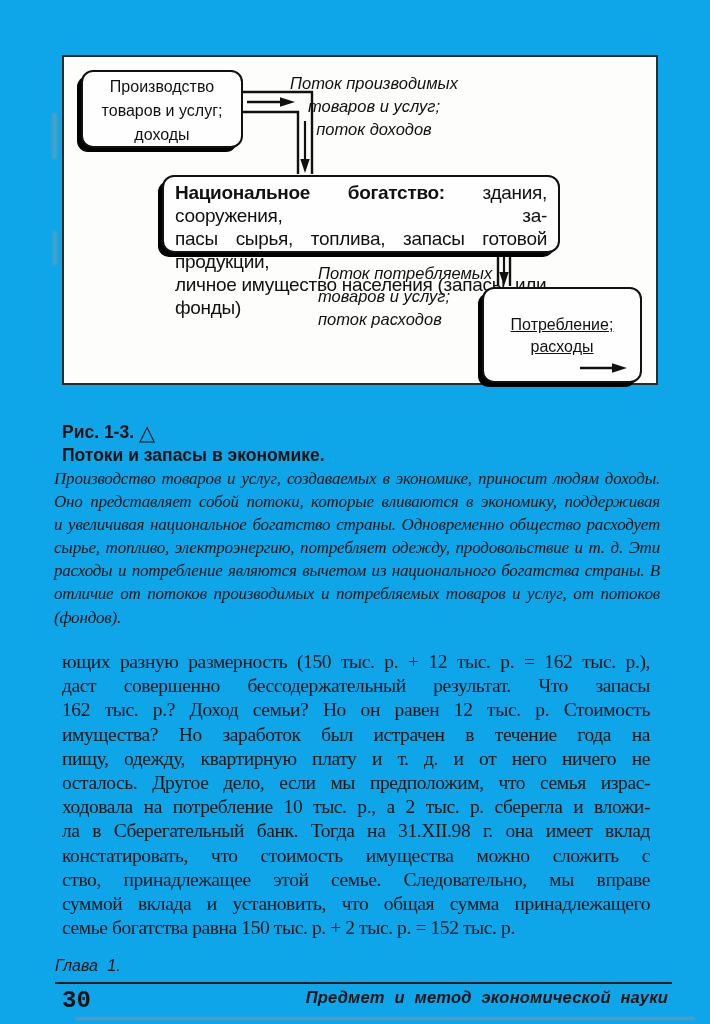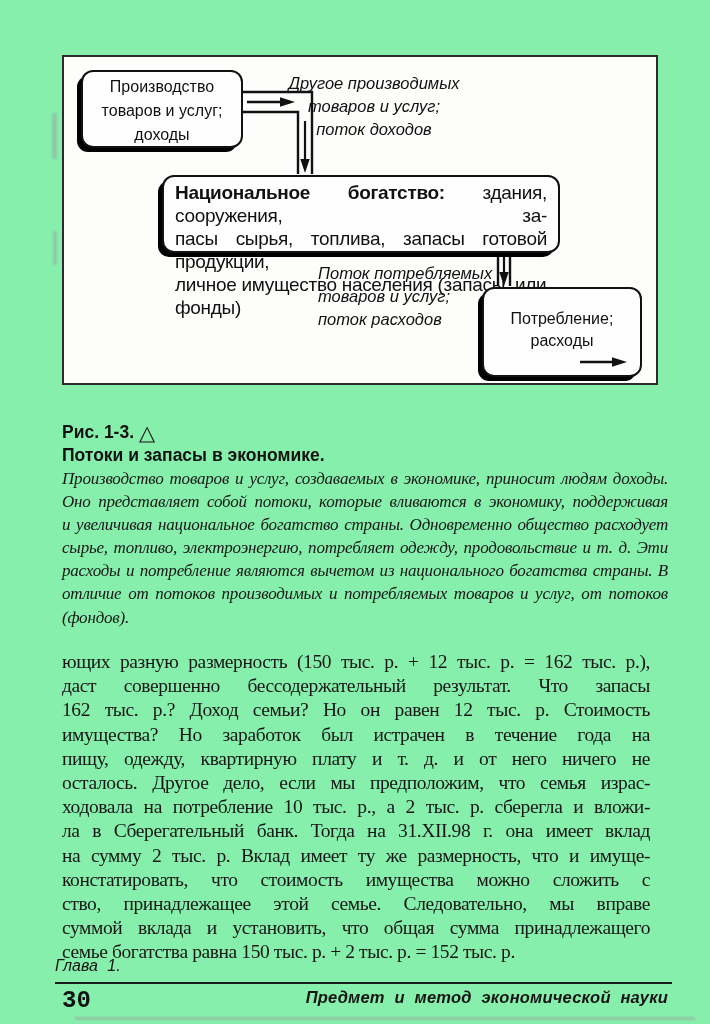--- a/index.html
+++ b/index.html
@@ -1,37 +1,37 @@
 <!DOCTYPE html>
 <html><head>
 <meta charset="utf-8">
 <style>
   html,body{margin:0;padding:0;}
   body{width:710px;height:1024px;background:#e9e9e7;font-family:"Liberation Serif",serif;}
-  .page{position:relative;width:710px;height:1024px;background:#86efac;overflow:hidden;color:#161616;}
+  .page{position:relative;width:710px;height:1024px;background:#0ea5e9;overflow:hidden;color:#161616;}
 
   
   .frame{position:absolute;left:62px;top:55px;width:592px;height:326px;border:2px solid #2b2b2b;background:#fdfdfb;}
   .flows{position:absolute;left:-2px;top:-2px;}
   .dbox{position:absolute;background:#fefefe;border:2px solid #111;border-radius:12px;
         box-shadow:-5px 5px 0 -1px #000;font-family:"Liberation Sans",sans-serif;color:#111;}
   .box1{left:17px;top:13px;width:158px;height:71px;text-align:center;font-size:16px;line-height:24px;padding-top:3px;}
   .box2{left:98px;top:118px;width:372px;height:66px;font-size:19px;line-height:23px;padding:4px 11px;letter-spacing:-0.3px;}
-  .box3{left:418px;top:230px;width:156px;height:67px;text-align:center;font-size:16px;line-height:22px;padding-top:19px;}
+  .box3{left:418px;top:230px;width:156px;height:67px;text-align:center;font-size:16px;line-height:22px;padding-top:25px;text-decoration:underline;}
   .dlabel{position:absolute;font-family:"Liberation Sans",sans-serif;font-style:italic;font-size:16.5px;line-height:23px;color:#111;}
   .label1{left:219px;top:15px;width:182px;text-align:center;}
   .label2{left:254px;top:205px;width:190px;text-align:left;}
   .jline{text-align:justify;text-align-last:justify;}
   .box3 .arr{position:absolute;right:12px;bottom:7px;}
 
   
   .cap1{position:absolute;left:62px;top:421px;font-family:"Liberation Sans",sans-serif;font-weight:bold;font-size:17.5px;color:#111;}
   .cap1 .tri{font-weight:normal;font-size:21px;vertical-align:-2px;padding-left:5px;}
   .cap2{position:absolute;left:62px;top:445px;font-family:Liberation Sans, sans-serif;font-weight:bold;font-size:17.5px;color:#111;}
-  .desc{position:absolute;left:62px;top:467px;width:606px;font-style:italic;font-size:17px;letter-spacing:-0.2px;}
+  .desc{position:absolute;left:54px;top:467px;width:606px;font-style:italic;font-size:17px;letter-spacing:-0.2px;}
   .dline{line-height:23.1px;white-space:nowrap;}
   .dline.jl{white-space:normal;text-align:justify;text-align-last:justify;}
 
   
   .bodytext{position:absolute;left:62px;top:650px;width:588px;font-size:19.5px;letter-spacing:-0.4px;}
   .bline{line-height:24.2px;}
   .bline.jl{text-align:justify;text-align-last:justify;}
 
   
   .chapter{position:absolute;left:55px;top:957px;width:613px;font-family:"Liberation Sans",sans-serif;
@@ -69,21 +69,21 @@
       <polygon points="442,231 437.3,217 446.7,217" fill="#111"></polygon>
     </svg>
 
     <div class="dbox box1">
       <div>Производство</div>
       <div>товаров и услуг;</div>
       <div>доходы</div>
     </div>
 
     <div class="dlabel label1">
-      <div>Другое производимых</div>
+      <div>Поток производимых</div>
       <div>товаров и услуг;</div>
       <div>поток доходов</div>
     </div>
 
     <div class="dbox box2">
       <div class="jline"><b>Национальное богатство:</b><span> здания, сооружения, за-</span></div>
       <div class="jline">пасы сырья, топлива, запасы готовой продукции,</div>
       <div>личное имущество населения (запасы, или фонды)</div>
     </div>
 
@@ -120,21 +120,20 @@
 
   <div class="bodytext">
     <div class="bline jl">ющих разную размерность (150 тыс. р. + 12 тыс. р. = 162 тыс. р.),</div>
     <div class="bline jl">даст совершенно бессодержательный результат. Что запасы</div>
     <div class="bline jl">162 тыс. р.? Доход семьи? Но он равен 12 тыс. р. Стоимость</div>
     <div class="bline jl">имущества? Но заработок был истрачен в течение года на</div>
     <div class="bline jl">пищу, одежду, квартирную плату и т. д. и от него ничего не</div>
     <div class="bline jl">осталось. Другое дело, если мы предположим, что семья израс-</div>
     <div class="bline jl">ходовала на потребление 10 тыс. р., а 2 тыс. р. сберегла и вложи-</div>
     <div class="bline jl">ла в Сберегательный банк. Тогда на 31.XII.98 г. она имеет вклад</div>
-    <div class="bline jl">на сумму 2 тыс. р. Вклад имеет ту же размерность, что и имуще-</div>
     <div class="bline jl">констатировать, что стоимость имущества можно сложить с</div>
     <div class="bline jl">ство, принадлежащее этой семье. Следовательно, мы вправе</div>
     <div class="bline jl">суммой вклада и установить, что общая сумма принадлежащего</div>
     <div class="bline">семье богатства равна 150 тыс. р. + 2 тыс. р. = 152 тыс. р.</div>
   </div>
 
   <div class="chapter">Глава 1.</div>
   <div class="frule"></div>
   <div class="pagenum">30</div>
   <div class="runtitle">Предмет и метод экономической науки</div>

